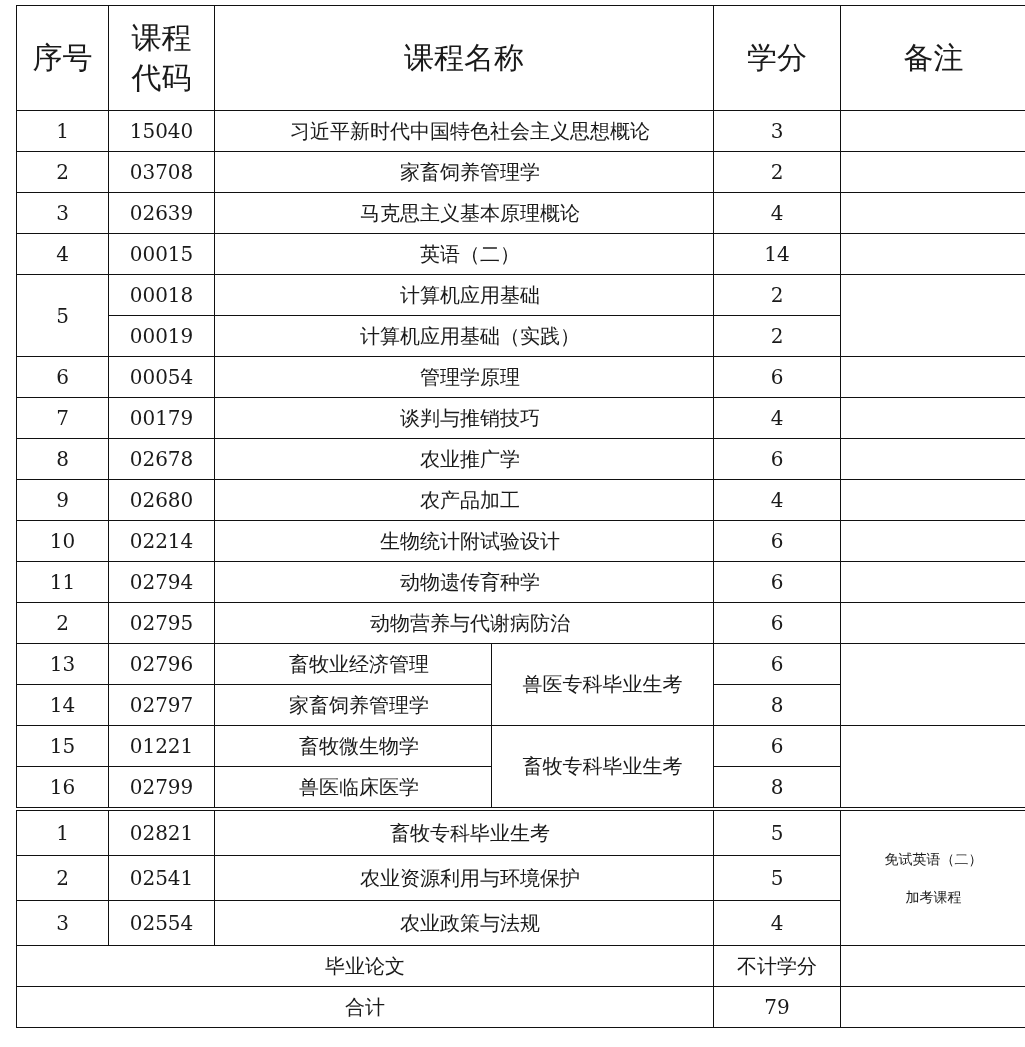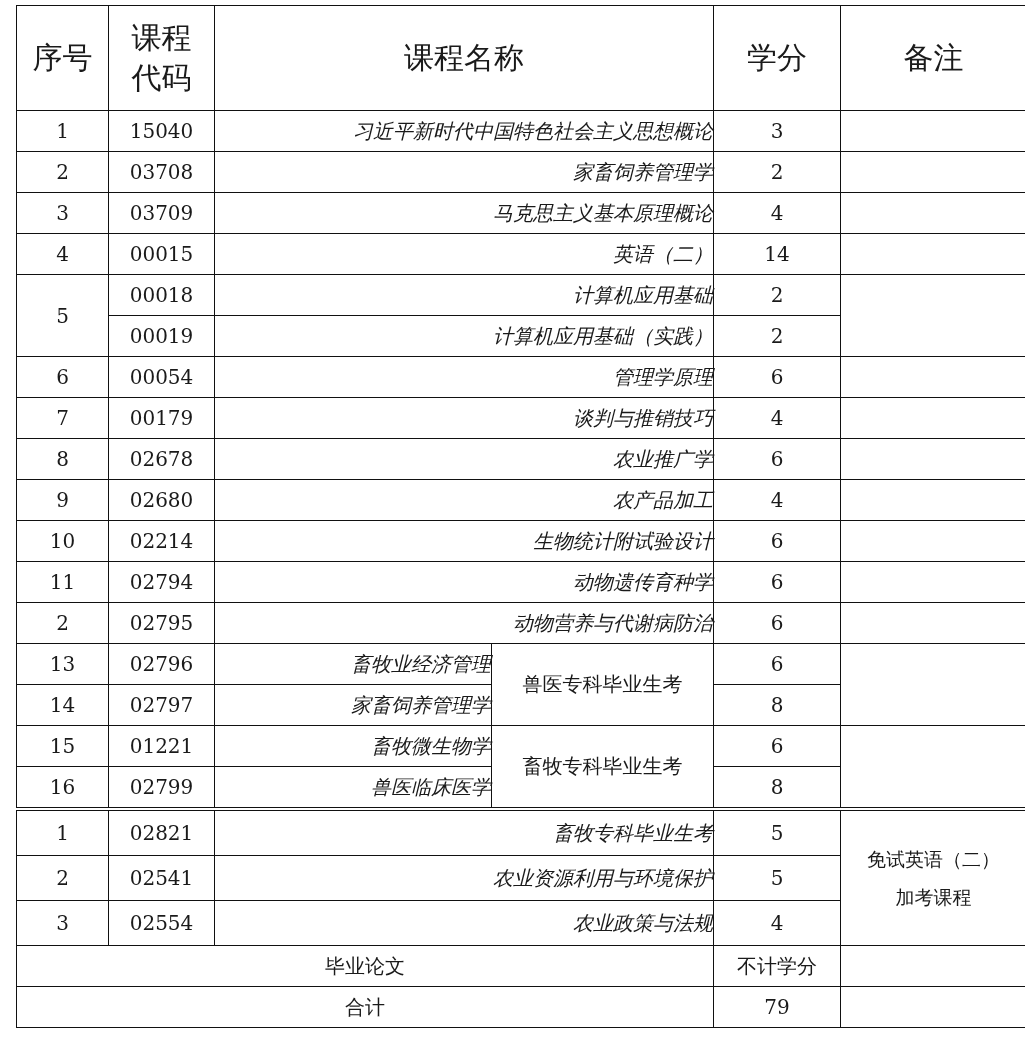--- a/index.html
+++ b/index.html
@@ -2,22 +2,22 @@
 <html><head>
 <meta charset="utf-8">
 <style>
   html, body { margin:0; padding:0; background:#ffffff; }
   body { width:1025px; height:1047px; position:relative; overflow:hidden;
          font-family:"DejaVu Serif","Liberation Serif",serif; color:#1a1a1a; }
   table { position:absolute; left:16px; top:5px; border-collapse:collapse; table-layout:fixed; width:1010px; }
   td, th { border:1.5px solid #111; text-align:center; vertical-align:middle; padding:0; font-weight:normal; }
   th { font-size:30px; line-height:40px; height:104px; }
   td { font-size:20px; height:40px; }
-  td.name { text-align:right; padding-left:12px;font-style:italic; }
-  td.note { font-size:19px; line-height:38px;margin-left:37px; }
+  td.name { text-align:center; padding-left:12px; }
+  td.note { font-size:14px; line-height:38px;margin-left:37px; }
   tr.sep td { border-top:4px double #111; }
   tr.tall td { height:44px; }
 </style>
 </head>
 <body>
 
 <table>
   <colgroup>
     <col style="width:92px">
       <col style="width:106px">
@@ -44,21 +44,21 @@
   </tr>
   <tr>
     <td>2</td>
     <td>03708</td>
     <td colspan="2" class="name">家畜饲养管理学</td>
     <td>2</td>
     <td></td>
   </tr>
   <tr>
     <td>3</td>
-    <td>03709</td>
+    <td>02639</td>
     <td colspan="2" class="name">马克思主义基本原理概论</td>
     <td>4</td>
     <td></td>
   </tr>
   <tr>
     <td>4</td>
     <td>00015</td>
     <td colspan="2" class="name">英语（二）</td>
     <td>14</td>
     <td></td>

